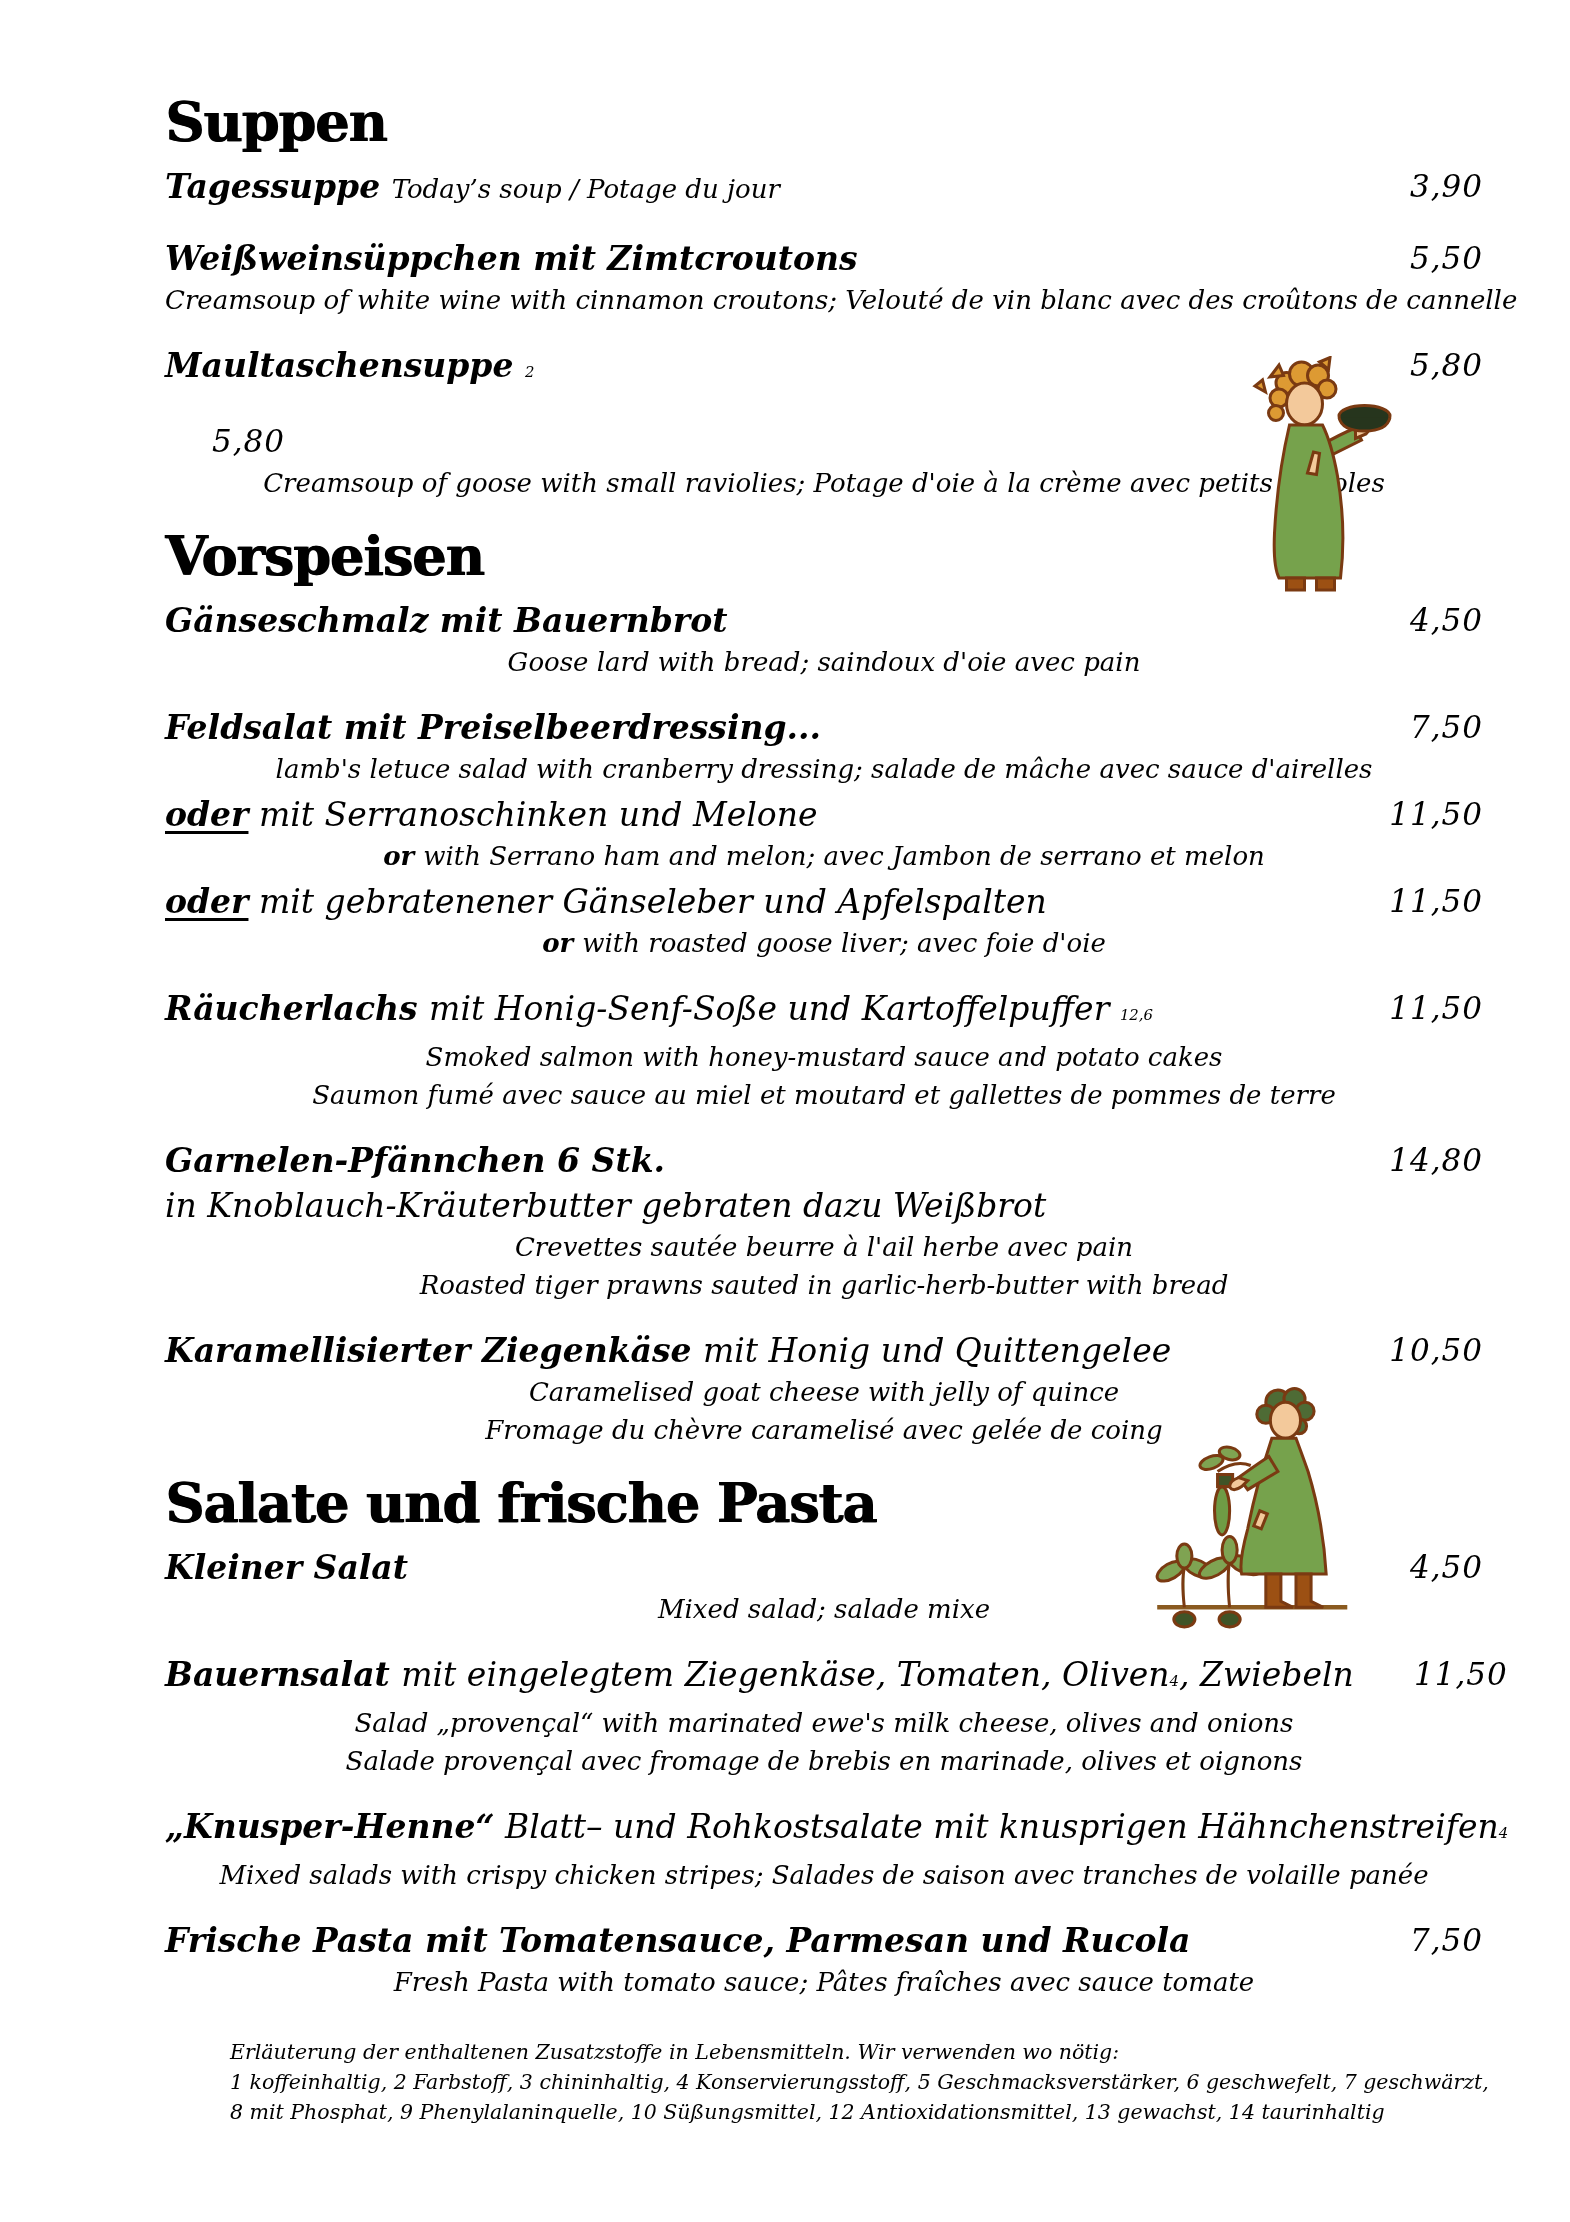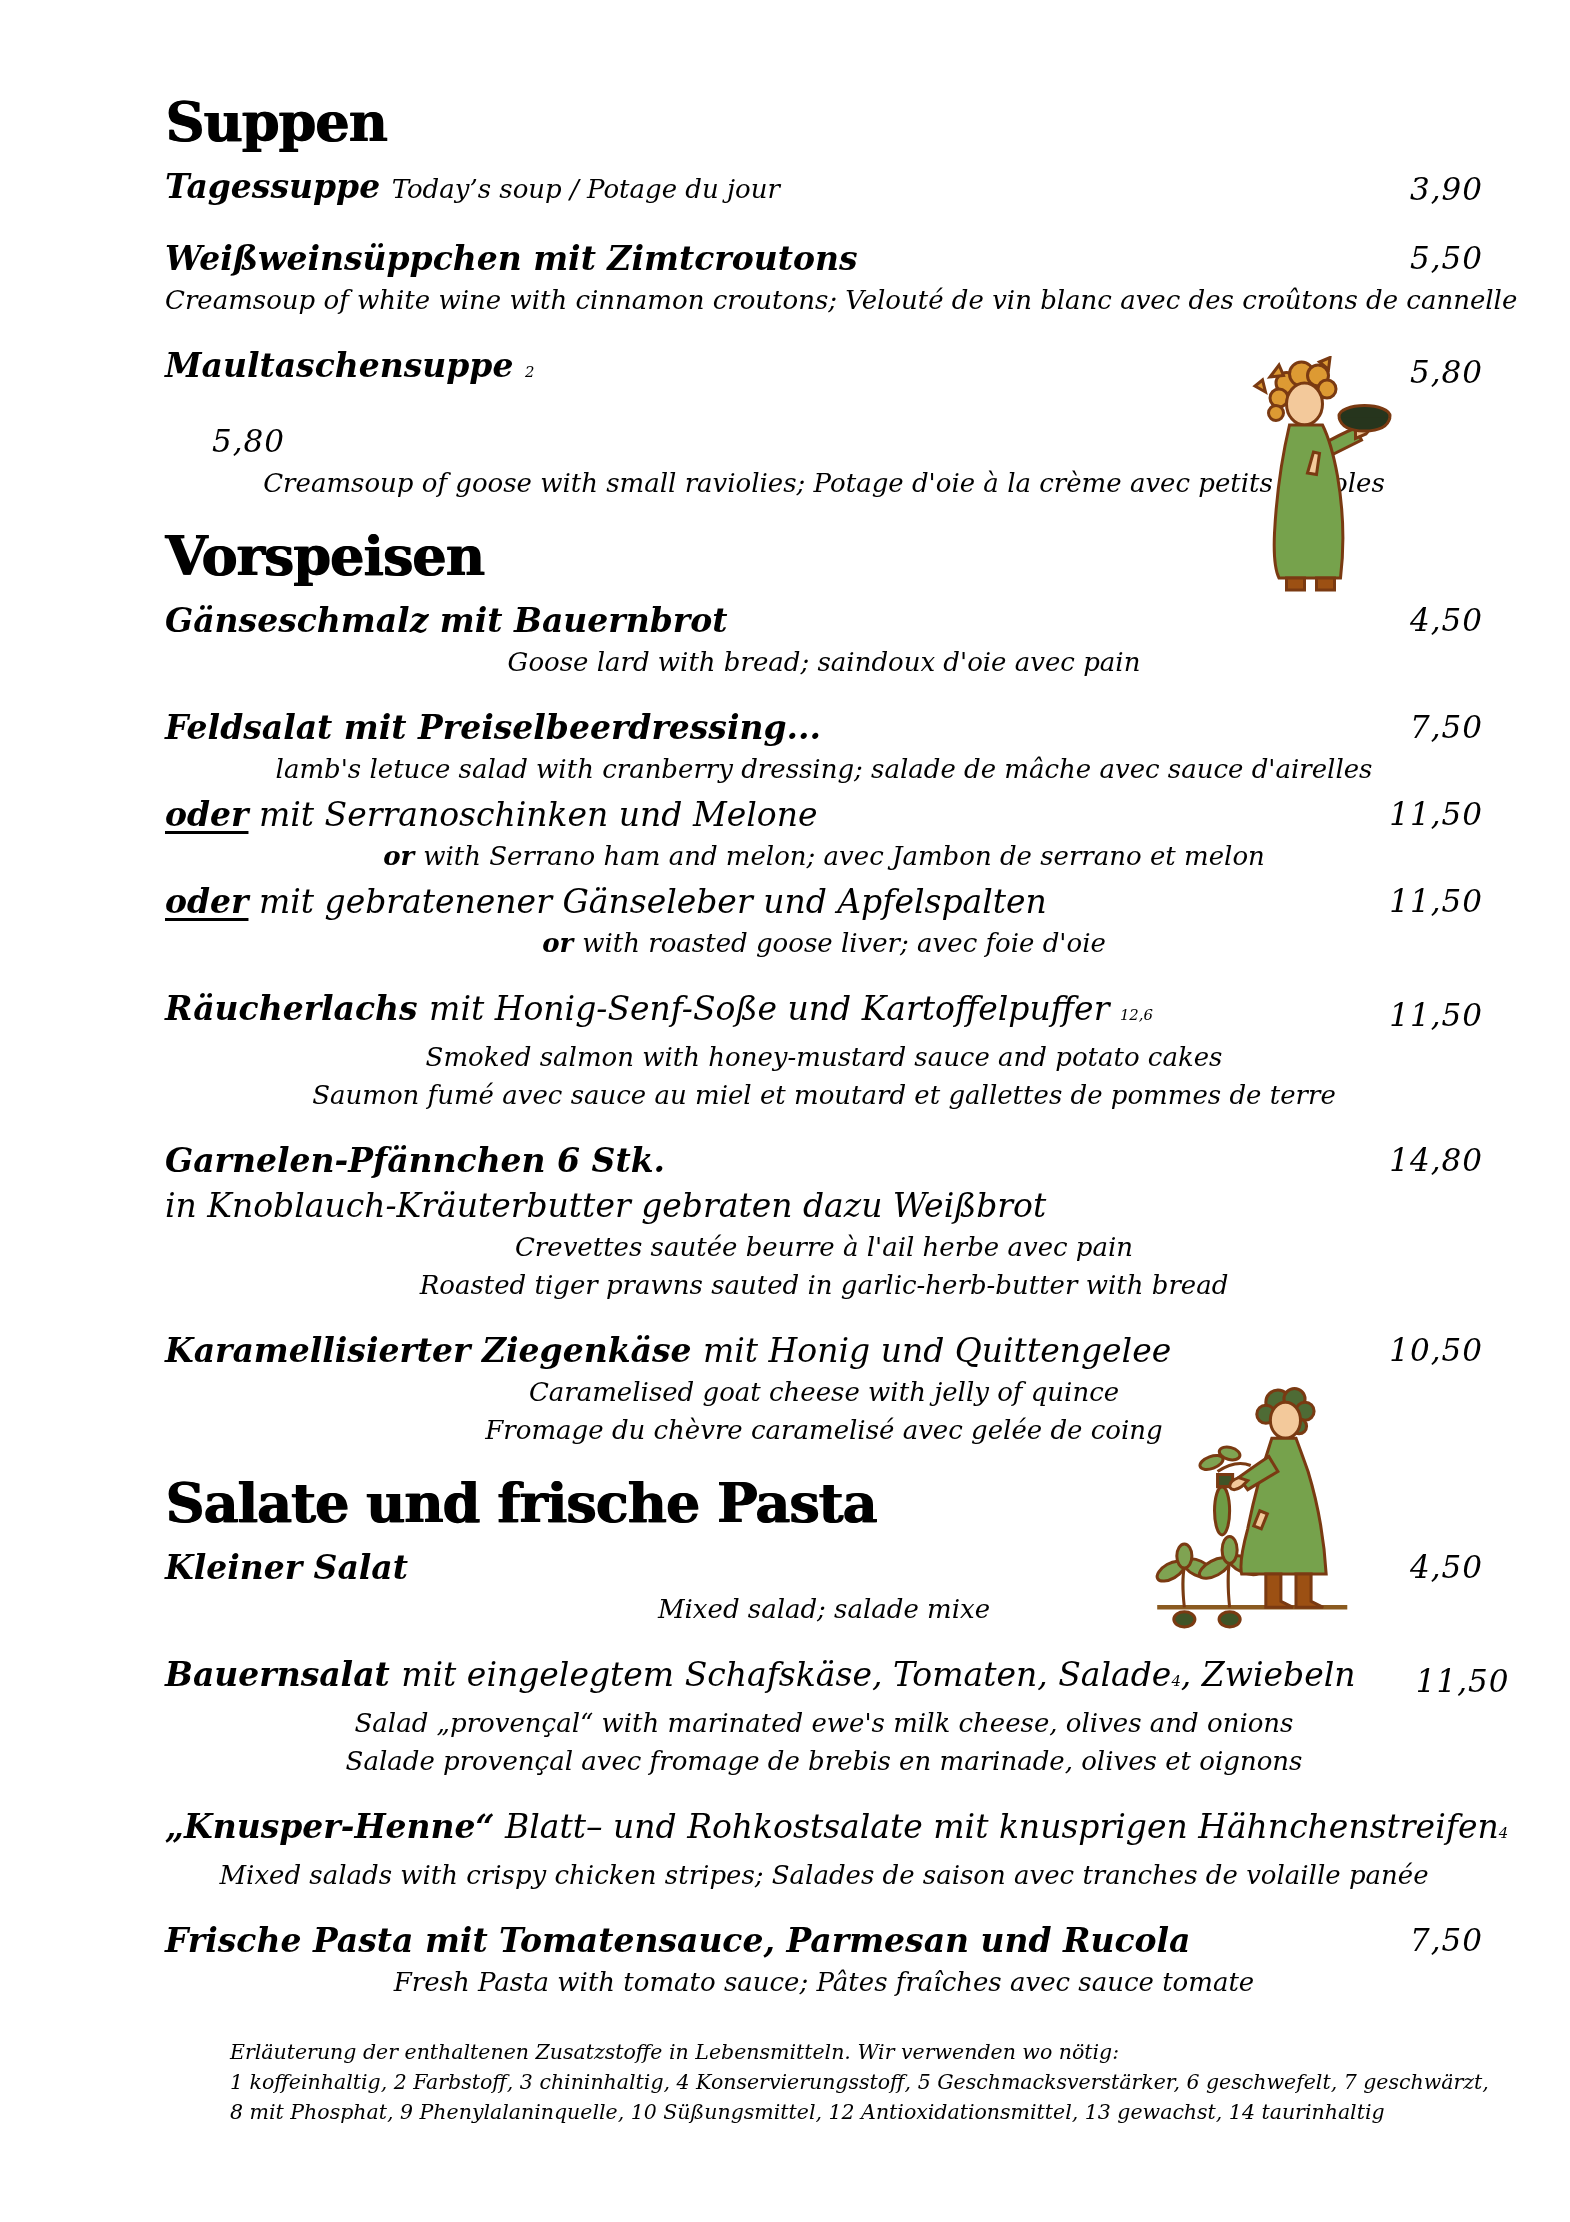--- a/index.html
+++ b/index.html
@@ -10,21 +10,21 @@
   .content{position:absolute;left:165px;top:92px;width:1318px;}
   .section-heading{
     font-family:"DejaVu Serif", serif;
     font-size:54px;line-height:60px;font-weight:700;margin:12px 0 12px 0;
     letter-spacing:-1px;
     text-shadow:1.2px 0 0 currentColor;
   }
   .menu-section:first-child .section-heading{margin-top:0;}
   .menu-item{margin-bottom:24px;}
   .menu-item.tight{margin-bottom:4px;}
-  .item-row{display:flex;align-items:flex-end;gap:34px;}
+  .item-row{display:flex;align-items:flex-start;gap:34px;}
   .item-name{flex:1 1 auto;white-space:nowrap;font-style:italic;font-size:33px;line-height:45px;}
   .item-name .np-bold{font-weight:700;}
   .item-name .np-light{font-weight:400;}
   .item-name .np-oder{font-weight:700;text-decoration:underline;text-underline-offset:5px;}
   .item-name .np-inline-desc{font-weight:400;font-size:26px;}
   .np-sub{font-size:0.45em;vertical-align:baseline;font-weight:400;}
   .item-price{flex:0 0 120px;text-align:right;font-style:italic;font-size:31px;line-height:45px;letter-spacing:1px;}
   .item-name-line2{font-style:italic;font-weight:400;font-size:33px;line-height:45px;white-space:nowrap;}
   .item-desc{font-style:italic;font-size:26px;line-height:38px;white-space:nowrap;text-align:center;}
   .item-desc .desc-bold{font-weight:700;}
@@ -126,21 +126,21 @@
         <div class="section-heading">Salate und frische Pasta</div>
         <div class="menu-item">
           <div class="item-row">
             <div class="item-name"><span class="np-bold">Kleiner Salat</span></div>
             <div class="item-price">4,50</div>
           </div>
           <div class="item-desc">Mixed salad; salade mixe</div>
         </div>
         <div class="menu-item">
           <div class="item-row">
-            <div class="item-name"><span class="np-bold">Bauernsalat </span><span class="np-light">mit eingelegtem Schafskäse, Tomaten, Salade</span><span class="np-sub">4</span><span class="np-light">, Zwiebeln</span></div>
+            <div class="item-name"><span class="np-bold">Bauernsalat </span><span class="np-light">mit eingelegtem Ziegenkäse, Tomaten, Oliven</span><span class="np-sub">4</span><span class="np-light">, Zwiebeln</span></div>
             <div class="item-price">11,50</div>
           </div>
           <div class="item-desc">Salad „provençal“ with marinated  ewe's milk cheese, olives and onions</div>
           <div class="item-desc">Salade provençal avec  fromage de brebis en marinade, olives et oignons</div>
         </div>
         <div class="menu-item">
           <div class="item-row">
             <div class="item-name"><span class="np-bold">„Knusper-Henne“</span><span class="np-light"> Blatt– und Rohkostsalate mit knusprigen Hähnchenstreifen</span><span class="np-sub">4</span></div>
             <div class="item-price">12,80</div>
           </div>

